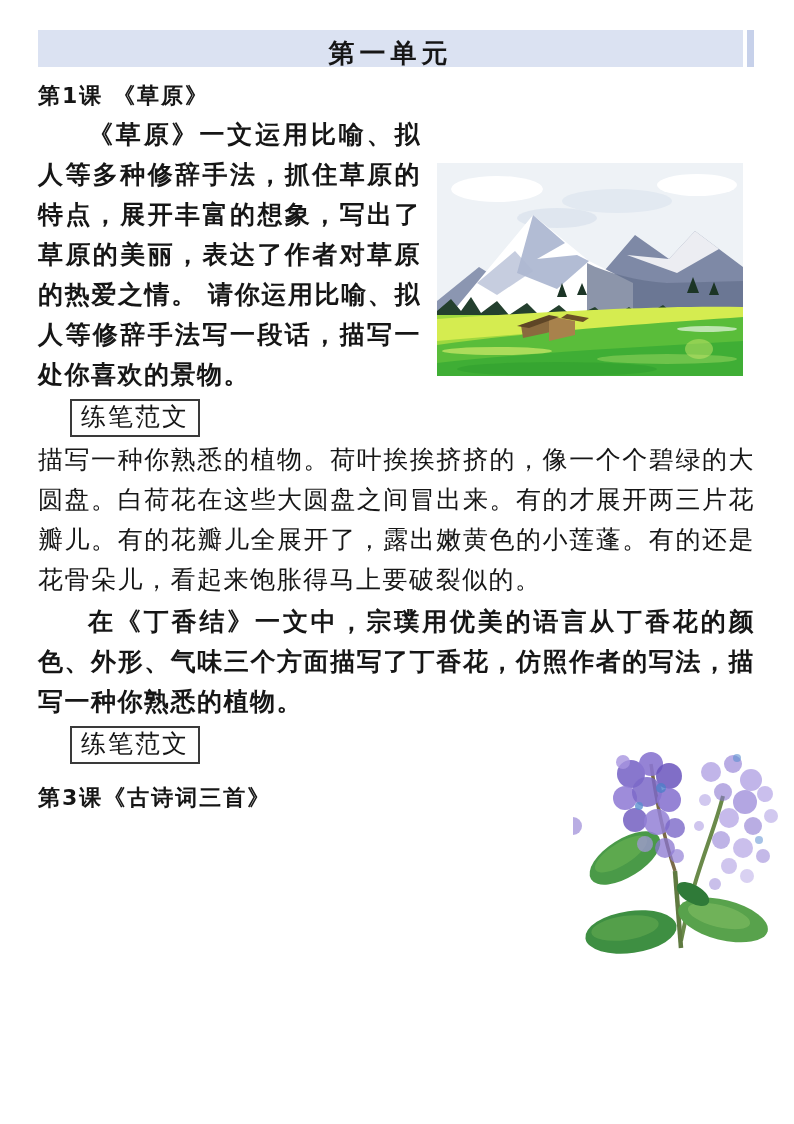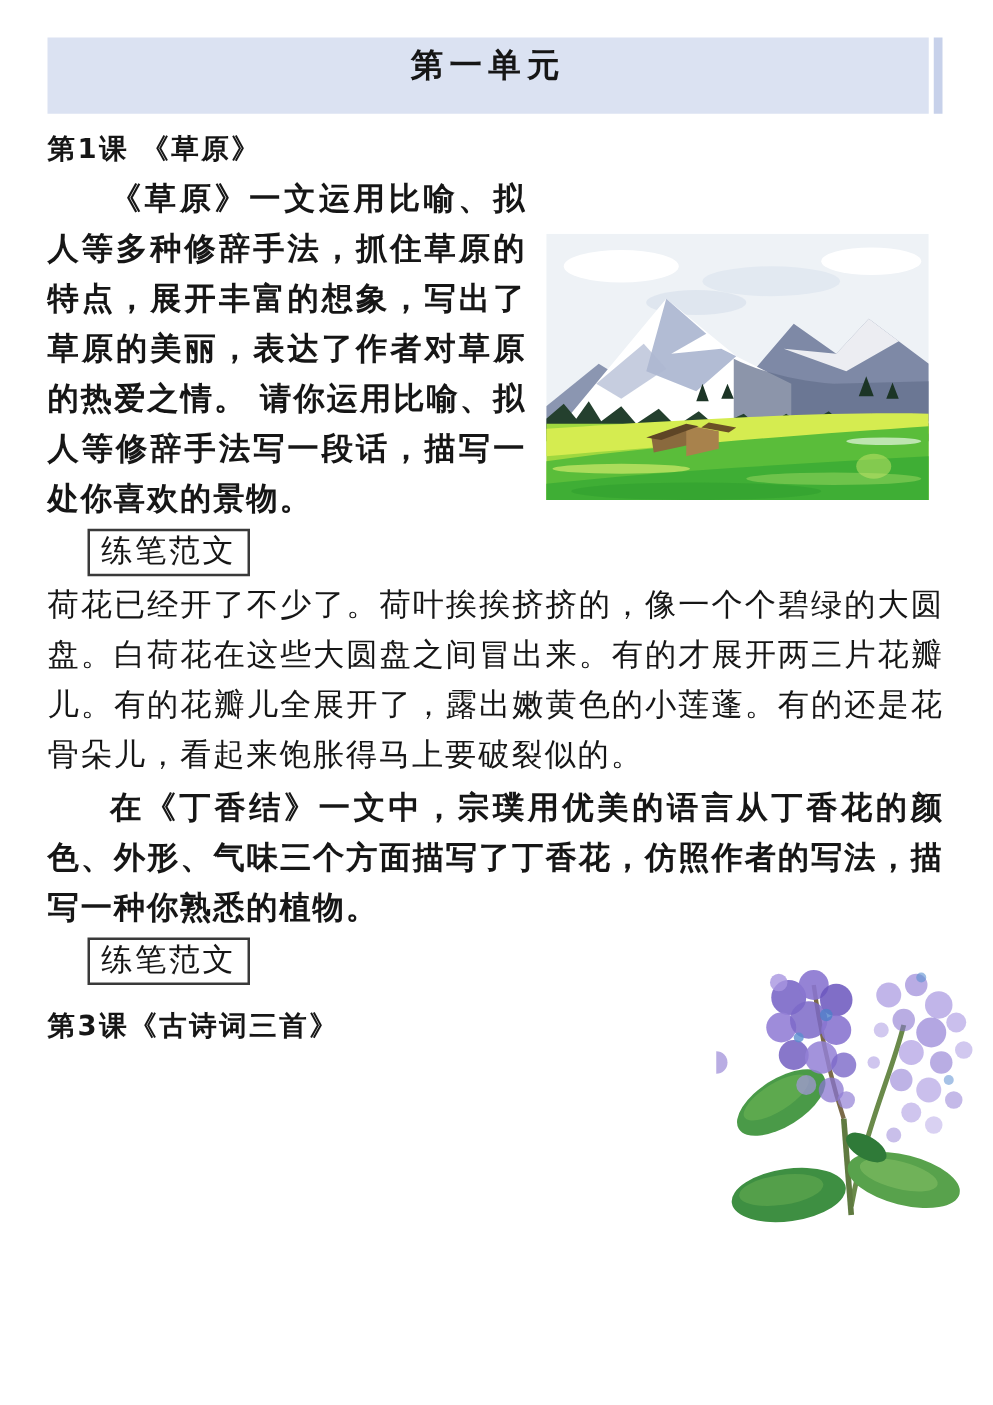--- a/index.html
+++ b/index.html
@@ -13,21 +13,21 @@
     font-family:"DejaVu Sans",sans-serif;
     color:var(--text,#161616);
   }
   .doc-title{
     font-size:35px;font-weight:700;text-align:center;
     letter-spacing:3px;margin:4px 0 16px 0;line-height:49px;
   }
   .unit-banner{
     position:relative;
     background:var(--banner-bg,#dbe2f2);
-    height:61px;line-height:47px;
+    height:37px;line-height:47px;
     text-align:center;font-size:26px;font-weight:700;letter-spacing:5px;
     margin-right:12px;
   }
   .unit-banner .stripe{
     position:absolute;top:0;right:-11px;width:7px;height:100%;
     background:var(--banner-stripe,#c7d1ea);
   }
   .lesson-heading{
     font-size:22px;font-weight:700;letter-spacing:2px;
     margin:12px 0 0 0;line-height:34px;
@@ -102,21 +102,21 @@
         <ellipse cx="262" cy="186" rx="14" ry="10" fill="#c8e66a" opacity="0.5"></ellipse>
       </svg>
     </span>
     <span>《草原》一文运用比喻、拟人等多种修辞手法，抓住草原的特点，展开丰富的想象，写出了草原的美丽，表达了作者对草原的热爱之情。 请你运用比喻、拟人等修辞手法写一段话，描写一处你喜欢的景物。</span>
   </p>
 
   <div class="label-row">
     <span class="sample-label">练笔范文</span>
   </div>
 
-  <p class="para">荷花已经开了不少了。荷叶挨挨挤挤的，像一个个碧绿的大圆盘。白荷花在这些大圆盘之间冒出来。有的才展开两三片花瓣儿。有的花瓣儿全展开了，露出嫩黄色的小莲蓬。有的还是花骨朵儿，看起来饱胀得马上要破裂似的。</p>
+  <p class="para">描写一种你熟悉的植物。荷叶挨挨挤挤的，像一个个碧绿的大圆盘。白荷花在这些大圆盘之间冒出来。有的才展开两三片花瓣儿。有的花瓣儿全展开了，露出嫩黄色的小莲蓬。有的还是花骨朵儿，看起来饱胀得马上要破裂似的。</p>
 
 
   <p class="para indent">在《丁香结》一文中，宗璞用优美的语言从丁香花的颜色、外形、气味三个方面描写了丁香花，仿照作者的写法，描写一种你熟悉的植物。</p>
 
   <div class="label-row">
     <span class="float-lilac">
       <svg viewBox="0 0 215 230" xmlns="http://www.w3.org/2000/svg">
         <path d="M78,28 C84,70 92,105 102,135" stroke="#7a6a48" stroke-width="3.5" fill="none"></path>
         <path d="M150,60 C140,100 120,140 108,205" stroke="#6a8a4a" stroke-width="4" fill="none"></path>
         <path d="M102,135 C104,160 106,185 108,212" stroke="#5f7a40" stroke-width="4.5" fill="none"></path>

